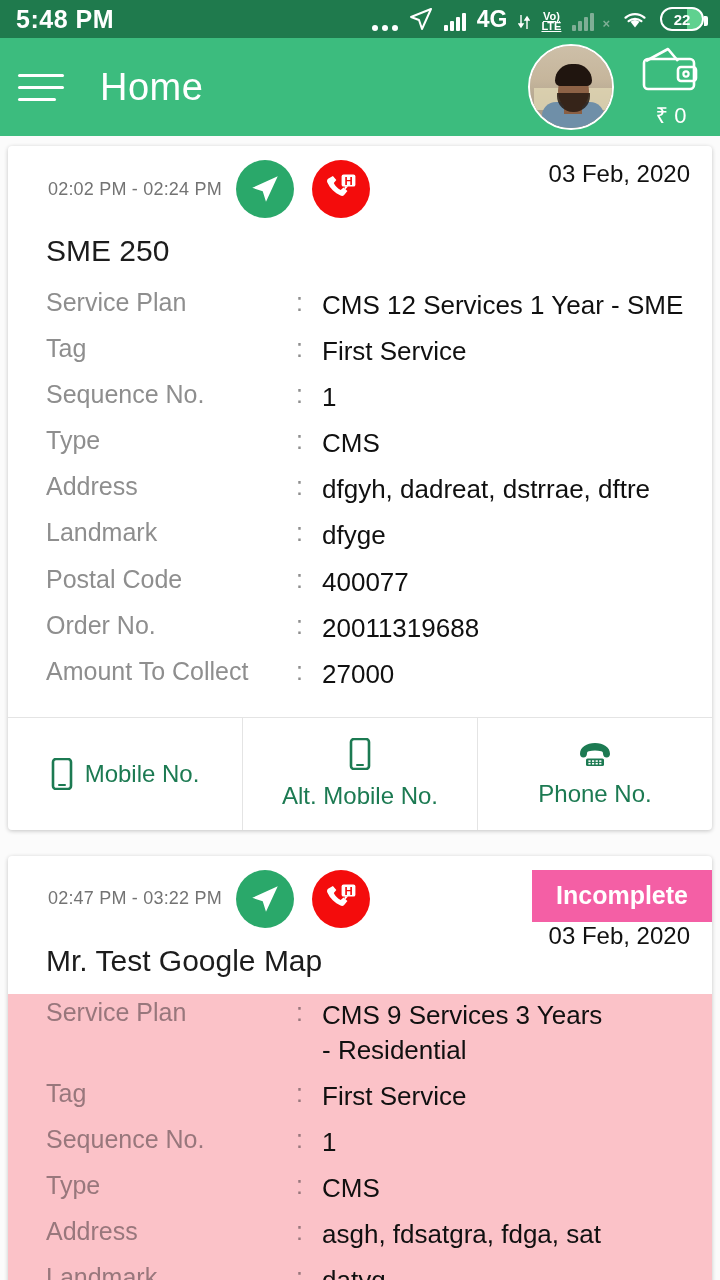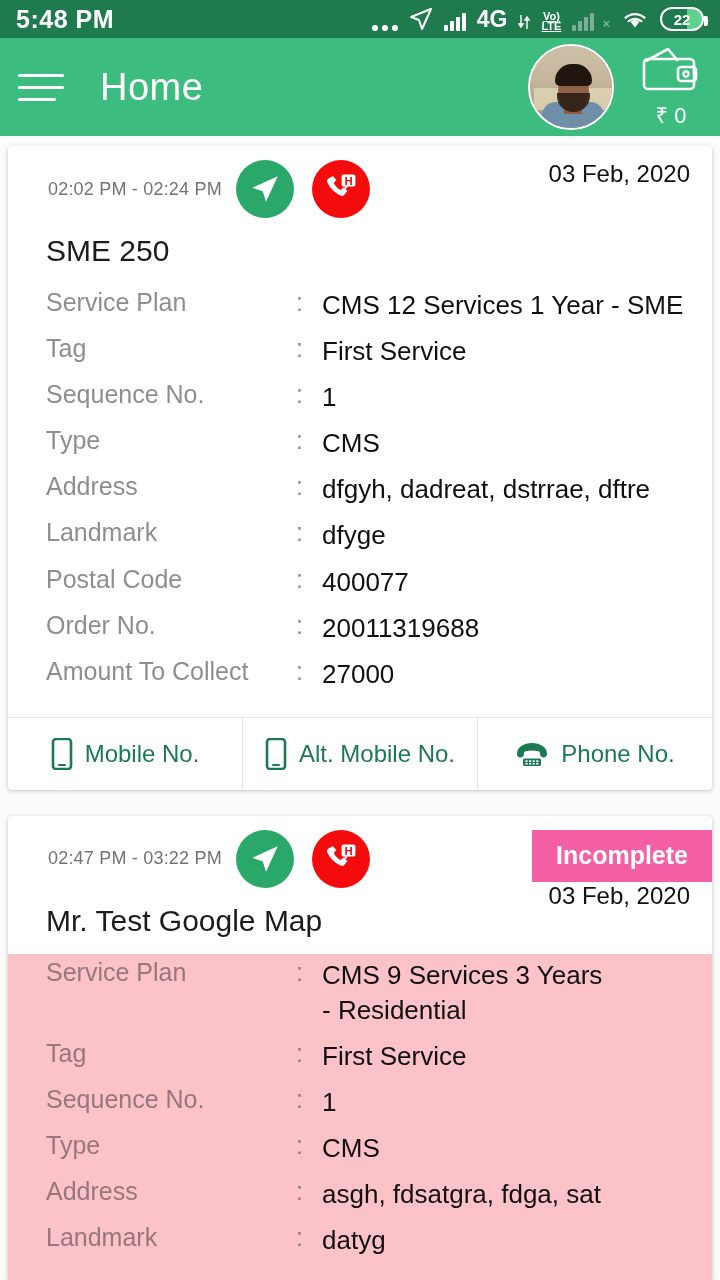--- a/index.html
+++ b/index.html
@@ -98,21 +98,21 @@
   .detail-block.pink .dlabel { color: #98777c; }
   .dcolon { width: 26px; font-size: 25px; color: #8e8e8e; flex: none; }
   .detail-block.pink .dcolon { color: #98777c; }
   .dvalue { font-size: 26px; color: #101010; line-height: 1.35; }
 
   .card-actions { display: flex; border-top: 1px solid #e4e4e4; }
   .action {
     flex: 1; display: flex; align-items: center; justify-content: center; gap: 12px;
     padding: 20px 12px; color: #1c7a52; font-size: 24px; cursor: pointer;
   }
-  .action + .action { border-left: 1px solid #e4e4e4; }
+  .action + .action { border-left: 1px solid #e4e4e4; flex-direction: column; }
 
   svg { display: block; }
 </style>
 </head>
 <body>
 
 <div id="app">
 
   <div class="statusbar">
     <div class="status-time">5:48 PM</div>

